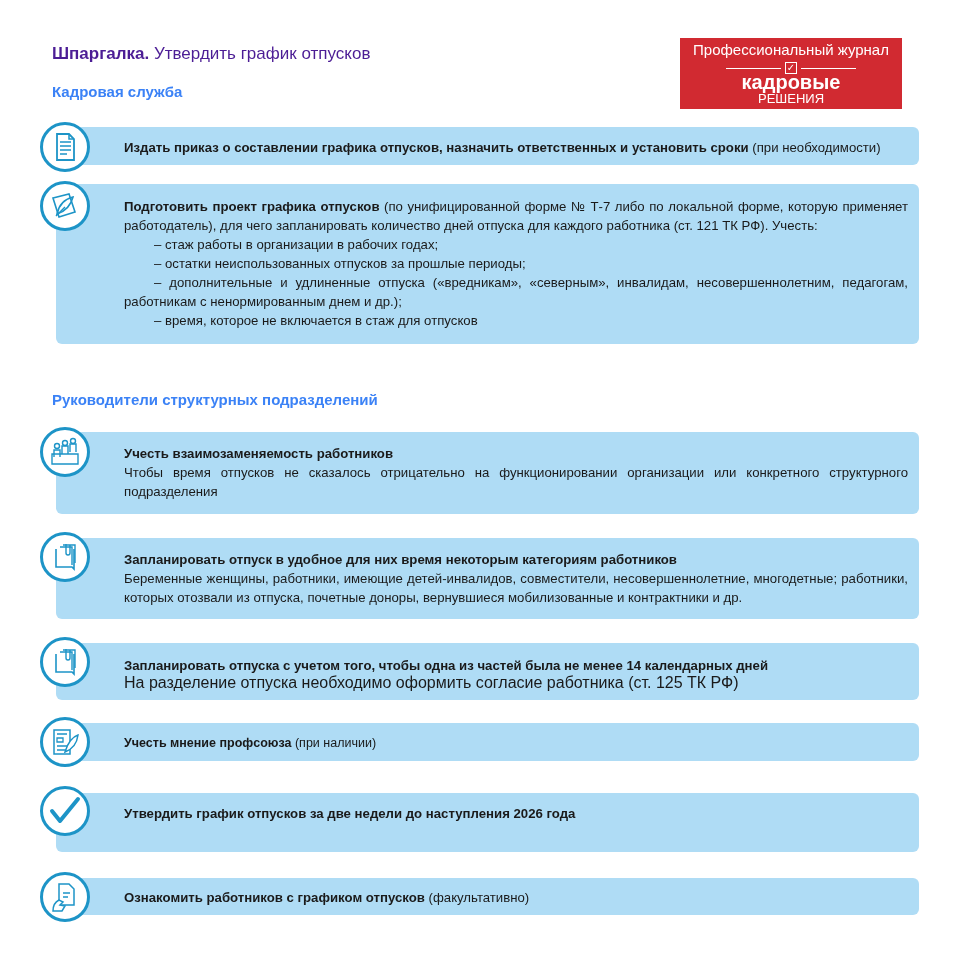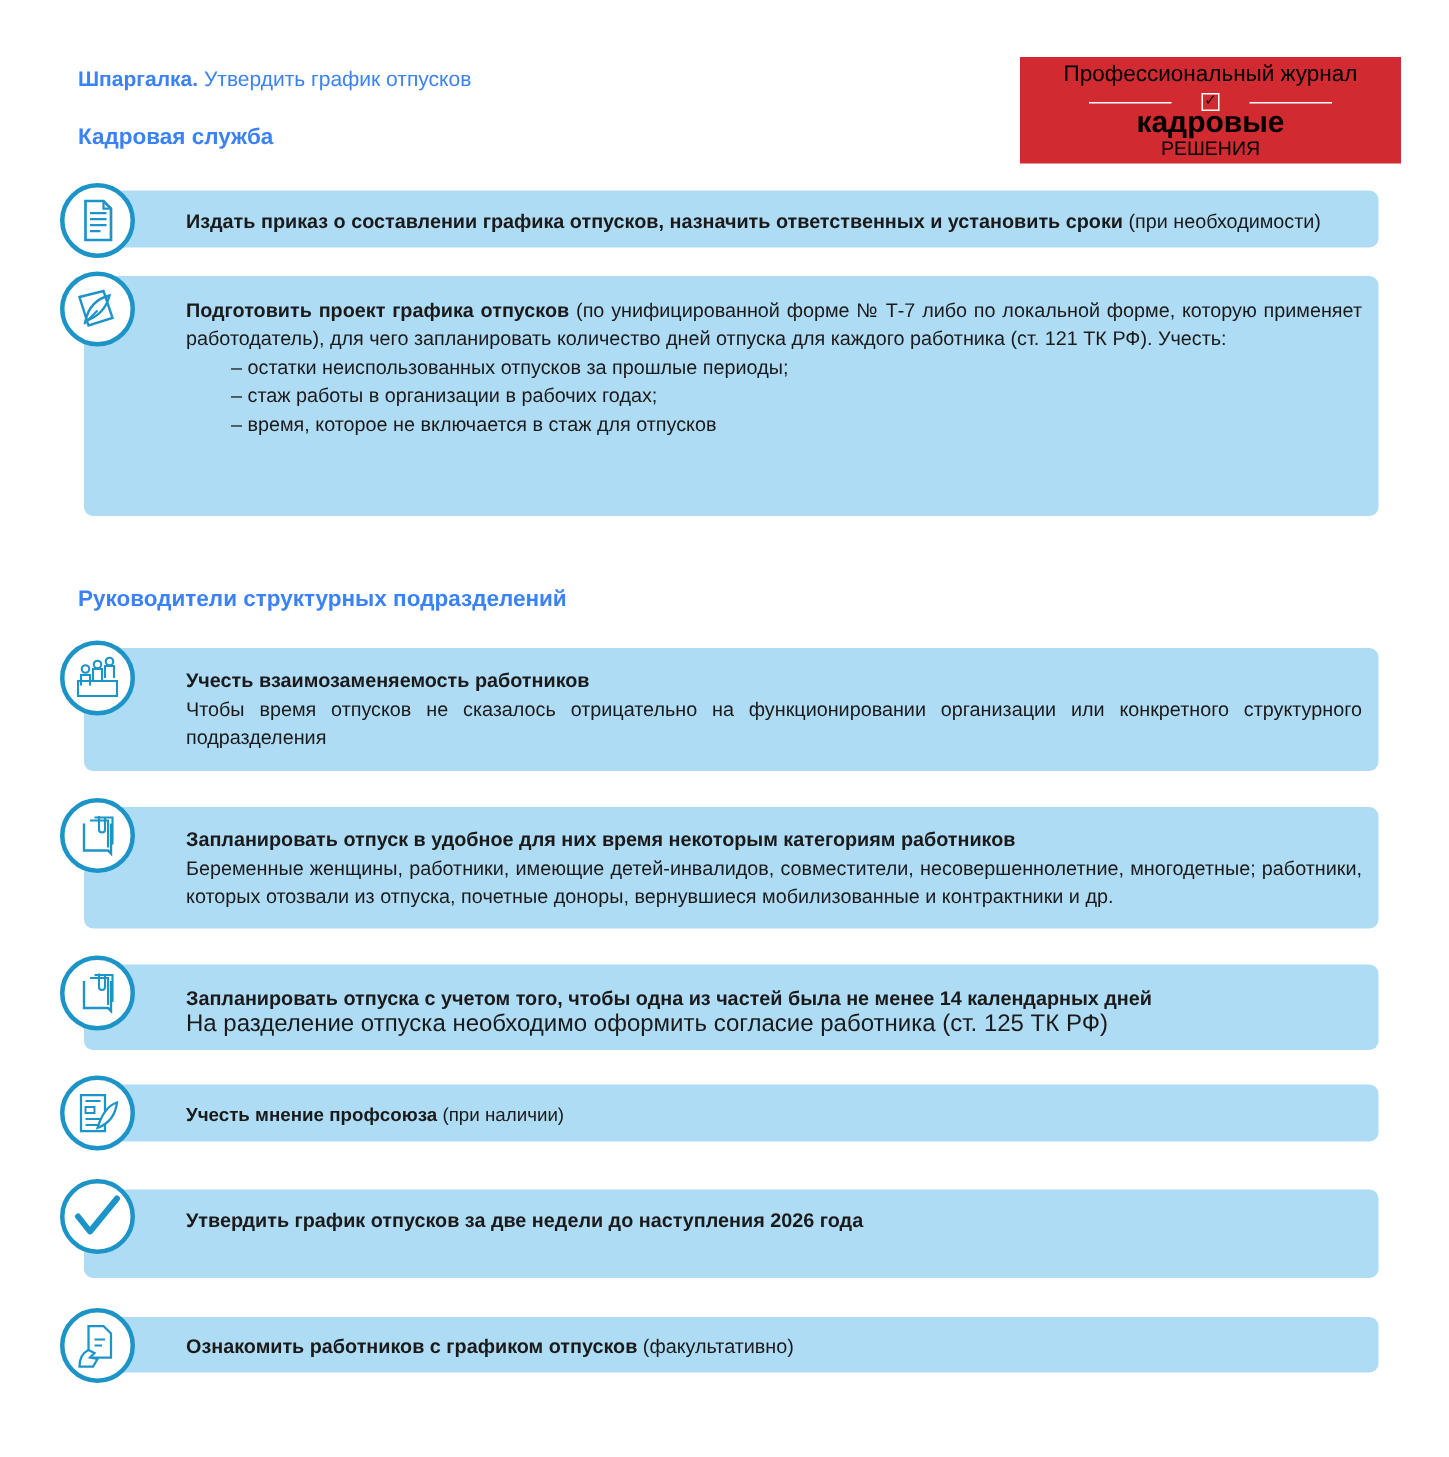--- a/index.html
+++ b/index.html
@@ -1,22 +1,22 @@
 <!DOCTYPE html>
 <html><head>
 <meta charset="utf-8">
 <style>
   html, body { margin: 0; padding: 0; background: #ffffff; }
   body { width: 966px; height: 971px; position: relative; overflow: hidden;
          font-family: "Liberation Sans", "DejaVu Sans", sans-serif; color: #1a1a1a; }
   .abs { position: absolute; }
-  .title { left: 52px; top: 44px; font-size: 14px; color: #3b82f6; white-space: nowrap; }
+  .title { left: 52px; top: 44px; font-size: 17px; color: #4c1d95; white-space: nowrap; }
   .title b { font-weight: 700; }
   .section { left: 52px; font-size: 15px; font-weight: 700; color: #3b82f6; white-space: nowrap; }
-  .logo { left: 680px; top: 38px; width: 222px; height: 71px; background: #d12a31; color: #000000; text-align: center; padding-left: 32px; }
+  .logo { left: 680px; top: 38px; width: 222px; height: 71px; background: #d12a31; color: #ffffff; text-align: center; }
   .logo .l1 { position: absolute; left: 0; right: 0; top: 3px; font-size: 15px; line-height: 17px; }
   .logo .lines { position: absolute; top: 24px; left: 46px; right: 46px; height: 12px; }
   .logo .lines .ln { position: absolute; top: 6px; height: 1px; background: #fff; width: 55px; }
   .logo .lines .ln.a { left: 0; } .logo .lines .ln.b { right: 0; }
   .logo .lines .ck { position: absolute; left: 50%; top: 0; width: 10px; height: 10px; margin-left: -6px; border: 1px solid #fff; font-size: 10px; line-height: 10px; }
   .logo .l2 { position: absolute; left: 0; right: 0; top: 33px; font-size: 20px; font-weight: 700; line-height: 22px; }
   .logo .l3 { position: absolute; left: 0; right: 0; top: 54px; font-size: 13px; line-height: 14px; }
   .box { position: absolute; left: 56px; right: 47px; background: #afdcf5; border-radius: 6px; }
   .box.sq-left { border-top-left-radius: 0; }
   .txt { position: absolute; left: 107px; right: 58px; font-size: 13.2px; line-height: 19px; color: #1a1a1a; text-align: justify; margin-left: 17px; }
@@ -62,22 +62,23 @@
 <div class="box sq-left" style="top:184px;height:160px"></div>
 <div class="icon" style="top:181px">
   <svg viewBox="0 0 44 44">
       <path d="M10 14l16-4 6 18-16 5z" fill="none" stroke="#1d94c7" stroke-width="1.6"></path>
       <path d="M14 30c2-10 8-15 16-17-2 8-7 14-16 17z" fill="none" stroke="#1d94c7" stroke-width="1.6"></path>
       <path d="M13 32l9-9" stroke="#1d94c7" stroke-width="1.4"></path>
     </svg>
 </div>
 <div class="txt" style="top:197px">
   <div><b>Подготовить проект графика отпусков</b><span> (по унифицированной форме № Т-7 либо по локальной форме, которую применяет работодатель), для чего запланировать количество дней отпуска для каждого работника (ст. 121 ТК РФ). Учесть:</span></div>
+  <div class="ind">–  стаж работы в организации в рабочих годах;</div>
   <div class="ind">–  остатки неиспользованных отпусков за прошлые периоды;</div>
-  <div class="ind">–  стаж работы в организации в рабочих годах;</div>
+  <div style="text-indent:30px">–  дополнительные и удлиненные отпуска («вредникам», «северным», инвалидам, несовершеннолетним, педагогам, работникам с ненормированным днем и др.);</div>
   <div class="ind">–  время, которое не включается в стаж для отпусков</div>
 </div>
 
 <div class="box sq-left" style="top:432px;height:82px"></div>
 <div class="icon" style="top:427px">
   <svg viewBox="0 0 44 44">
       <circle cx="14" cy="16" r="2.5" fill="none" stroke="#1d94c7" stroke-width="1.4"></circle>
       <circle cx="22" cy="13" r="2.5" fill="none" stroke="#1d94c7" stroke-width="1.4"></circle>
       <circle cx="30" cy="11" r="2.5" fill="none" stroke="#1d94c7" stroke-width="1.4"></circle>
       <path d="M11 27v-7h6v7M19 24v-8h6v8M27 22v-8h6v8M9 34h26v-10H9z" fill="none" stroke="#1d94c7" stroke-width="1.4"></path>

